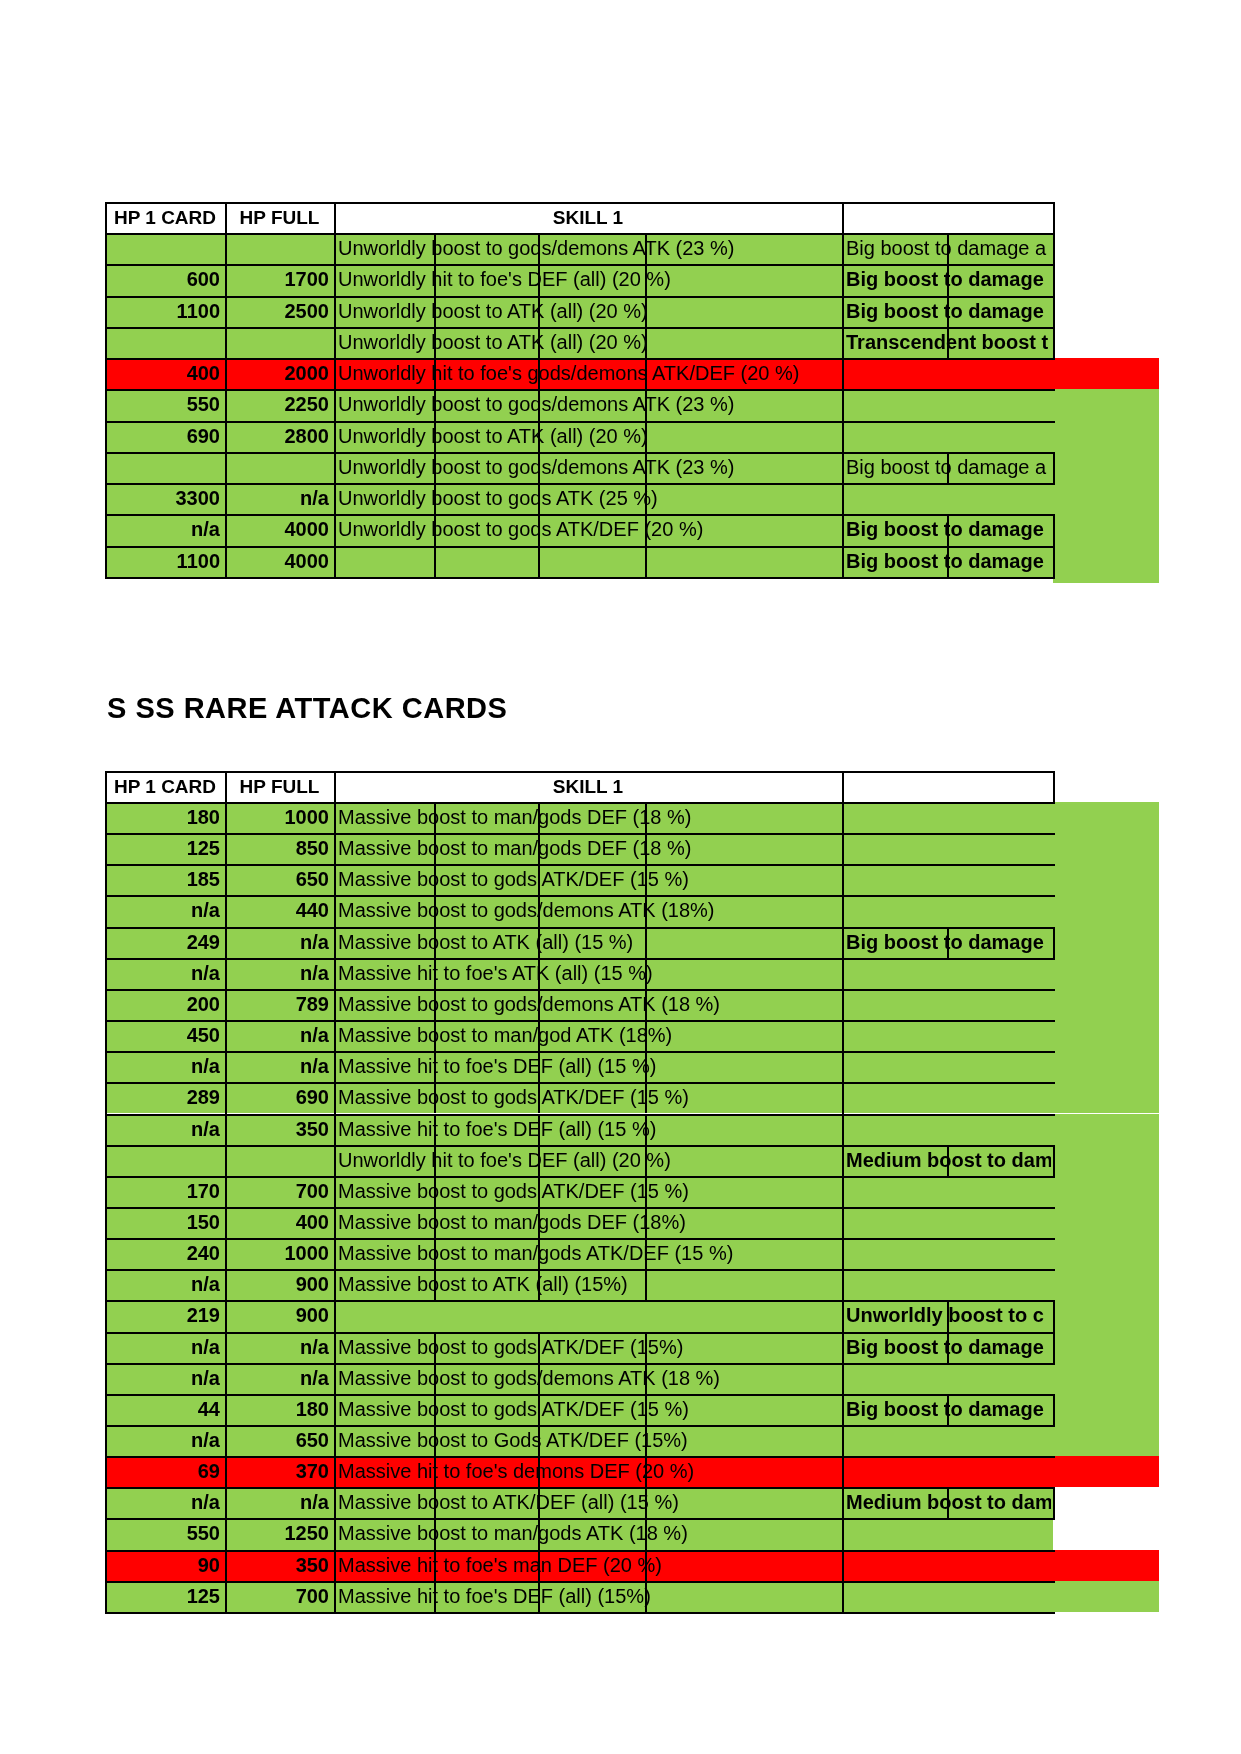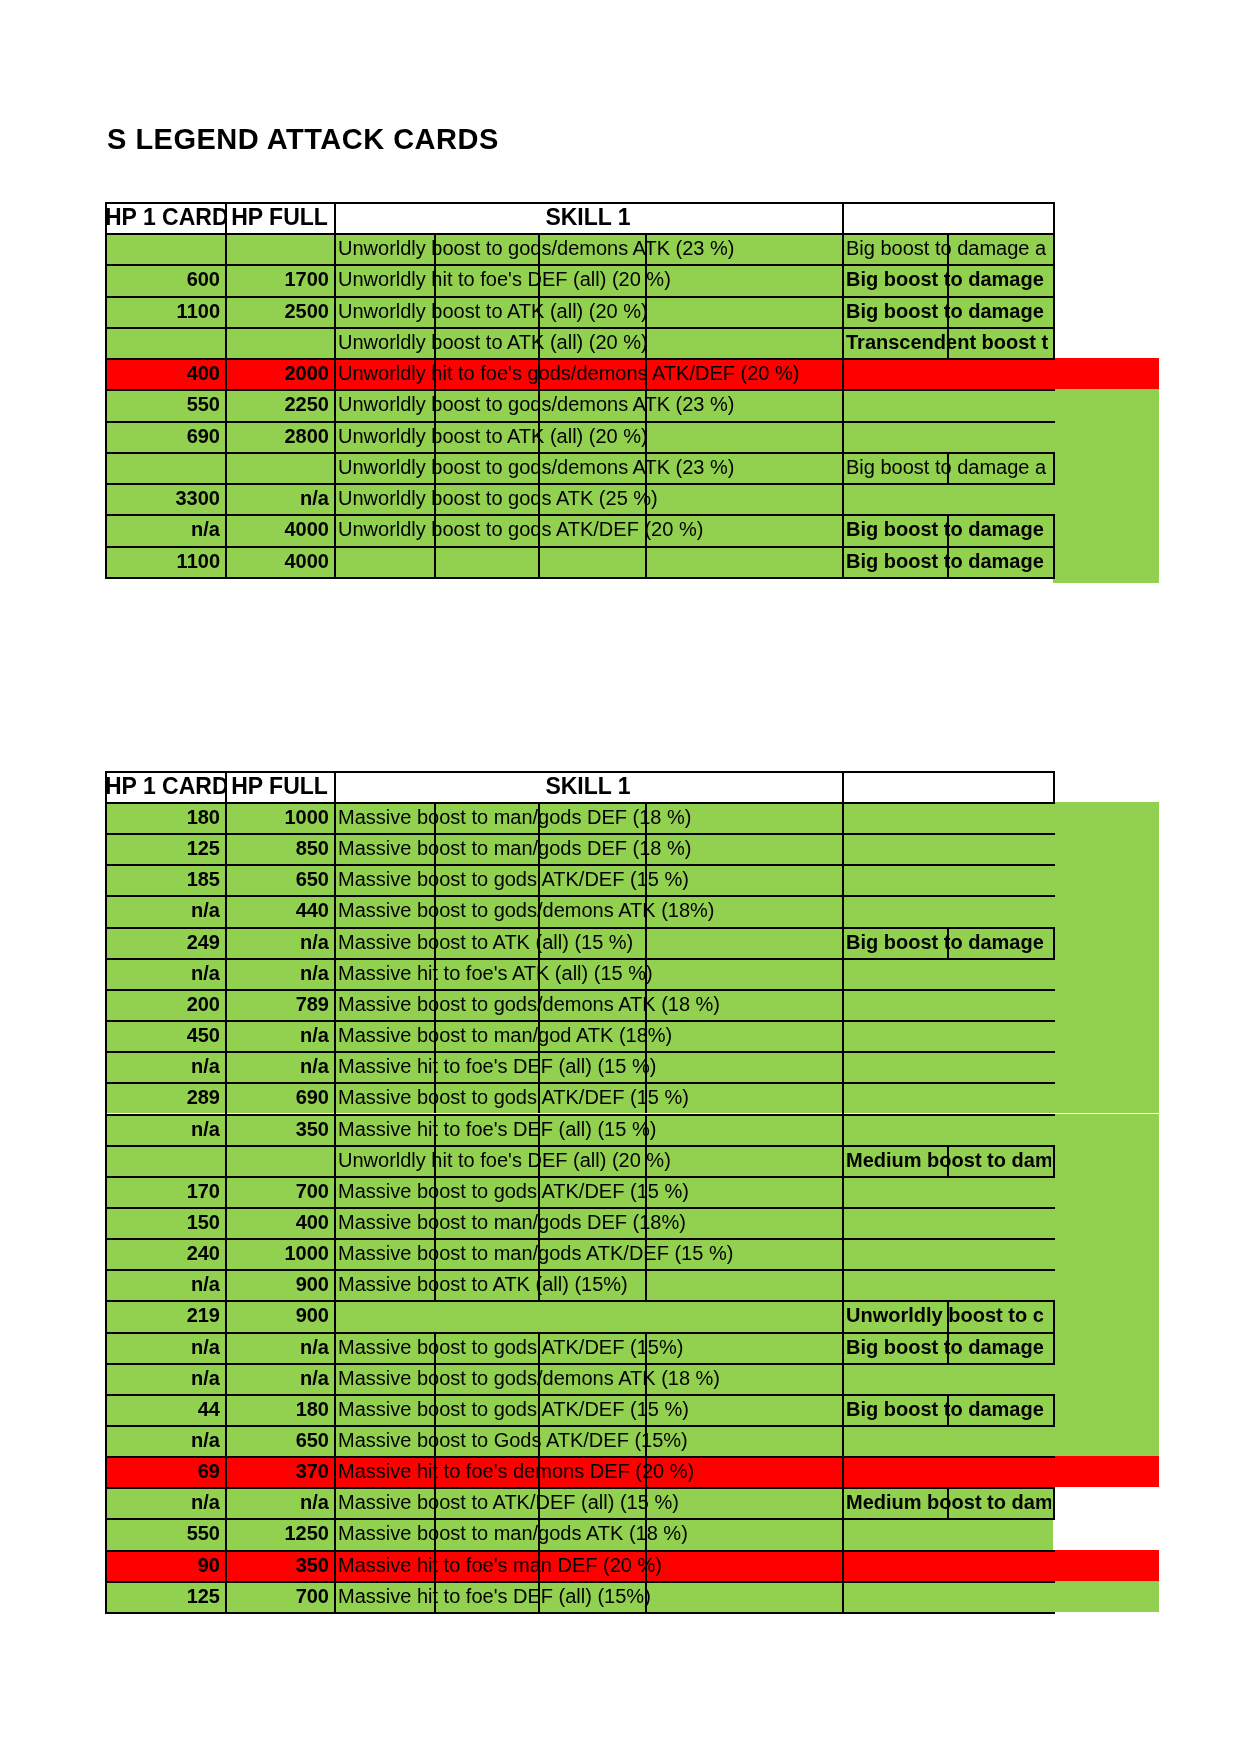--- a/index.html
+++ b/index.html
@@ -20,21 +20,21 @@
     line-height:1.1;
     letter-spacing:0.5px;
     white-space:nowrap;
     color:#000;
   }
   .title-1{top:124px;}
   .title-2{top:693px;}
   .hdr-cell{
     position:absolute;
     font-weight:bold;
-    font-size:23px;
+    font-size:19px;
     text-align:center;
     white-space:nowrap;
     overflow:hidden;
   }
   .num-cell{
     position:absolute;
     font-weight:bold;
     font-size:20px;
     text-align:right;
     white-space:nowrap;
@@ -50,21 +50,21 @@
     white-space:nowrap;
     overflow:hidden;
   }
   .bold{font-weight:bold;}
   .box-border{position:absolute;border:2px solid #000;box-sizing:border-box;background:transparent;}
 </style>
 </head>
 <body>
 
 <div id="root">
-  <div class="title title-1">S LEGEND ATTACK CARDS</div>
+  <div class="title title-2">S SS RARE ATTACK CARDS</div>
   <div id="table0" class="layer">
       <div style="position: absolute; left: 105px; top: 202px; width: 948px; height: 31px; background: rgb(255, 255, 255);"></div>
       <div class="hdr-cell" style="position: absolute; left: 105px; top: 202px; width: 120px; height: 31px; line-height: 31px;">HP 1 CARD</div>
       <div class="hdr-cell" style="position: absolute; left: 225px; top: 202px; width: 109px; height: 31px; line-height: 31px;">HP FULL</div>
       <div class="hdr-cell" style="position: absolute; left: 334px; top: 202px; width: 508px; height: 31px; line-height: 31px;">SKILL 1</div>
       <div style="position: absolute; left: 842px; top: 202px; width: 211px; height: 31px; background: rgb(255, 255, 255);"></div>
       <div style="position: absolute; left: 105px; top: 233px; width: 948px; height: 31.27px; background: rgb(146, 208, 80);"></div>
       <div class="skill-cell" style="position: absolute; left: 338px; top: 233px; height: 31.27px; line-height: 31.27px;">Unworldly boost to gods/demons ATK (23 %)</div>
       <div class="ans-cell" style="position: absolute; left: 846px; top: 233px; width: 205px; height: 31.27px; line-height: 31.27px;">Big boost to damage a</div>
       <div class="box-border" style="position: absolute; left: 842px; top: 233px; width: 213px; height: 33.27px;"></div>

